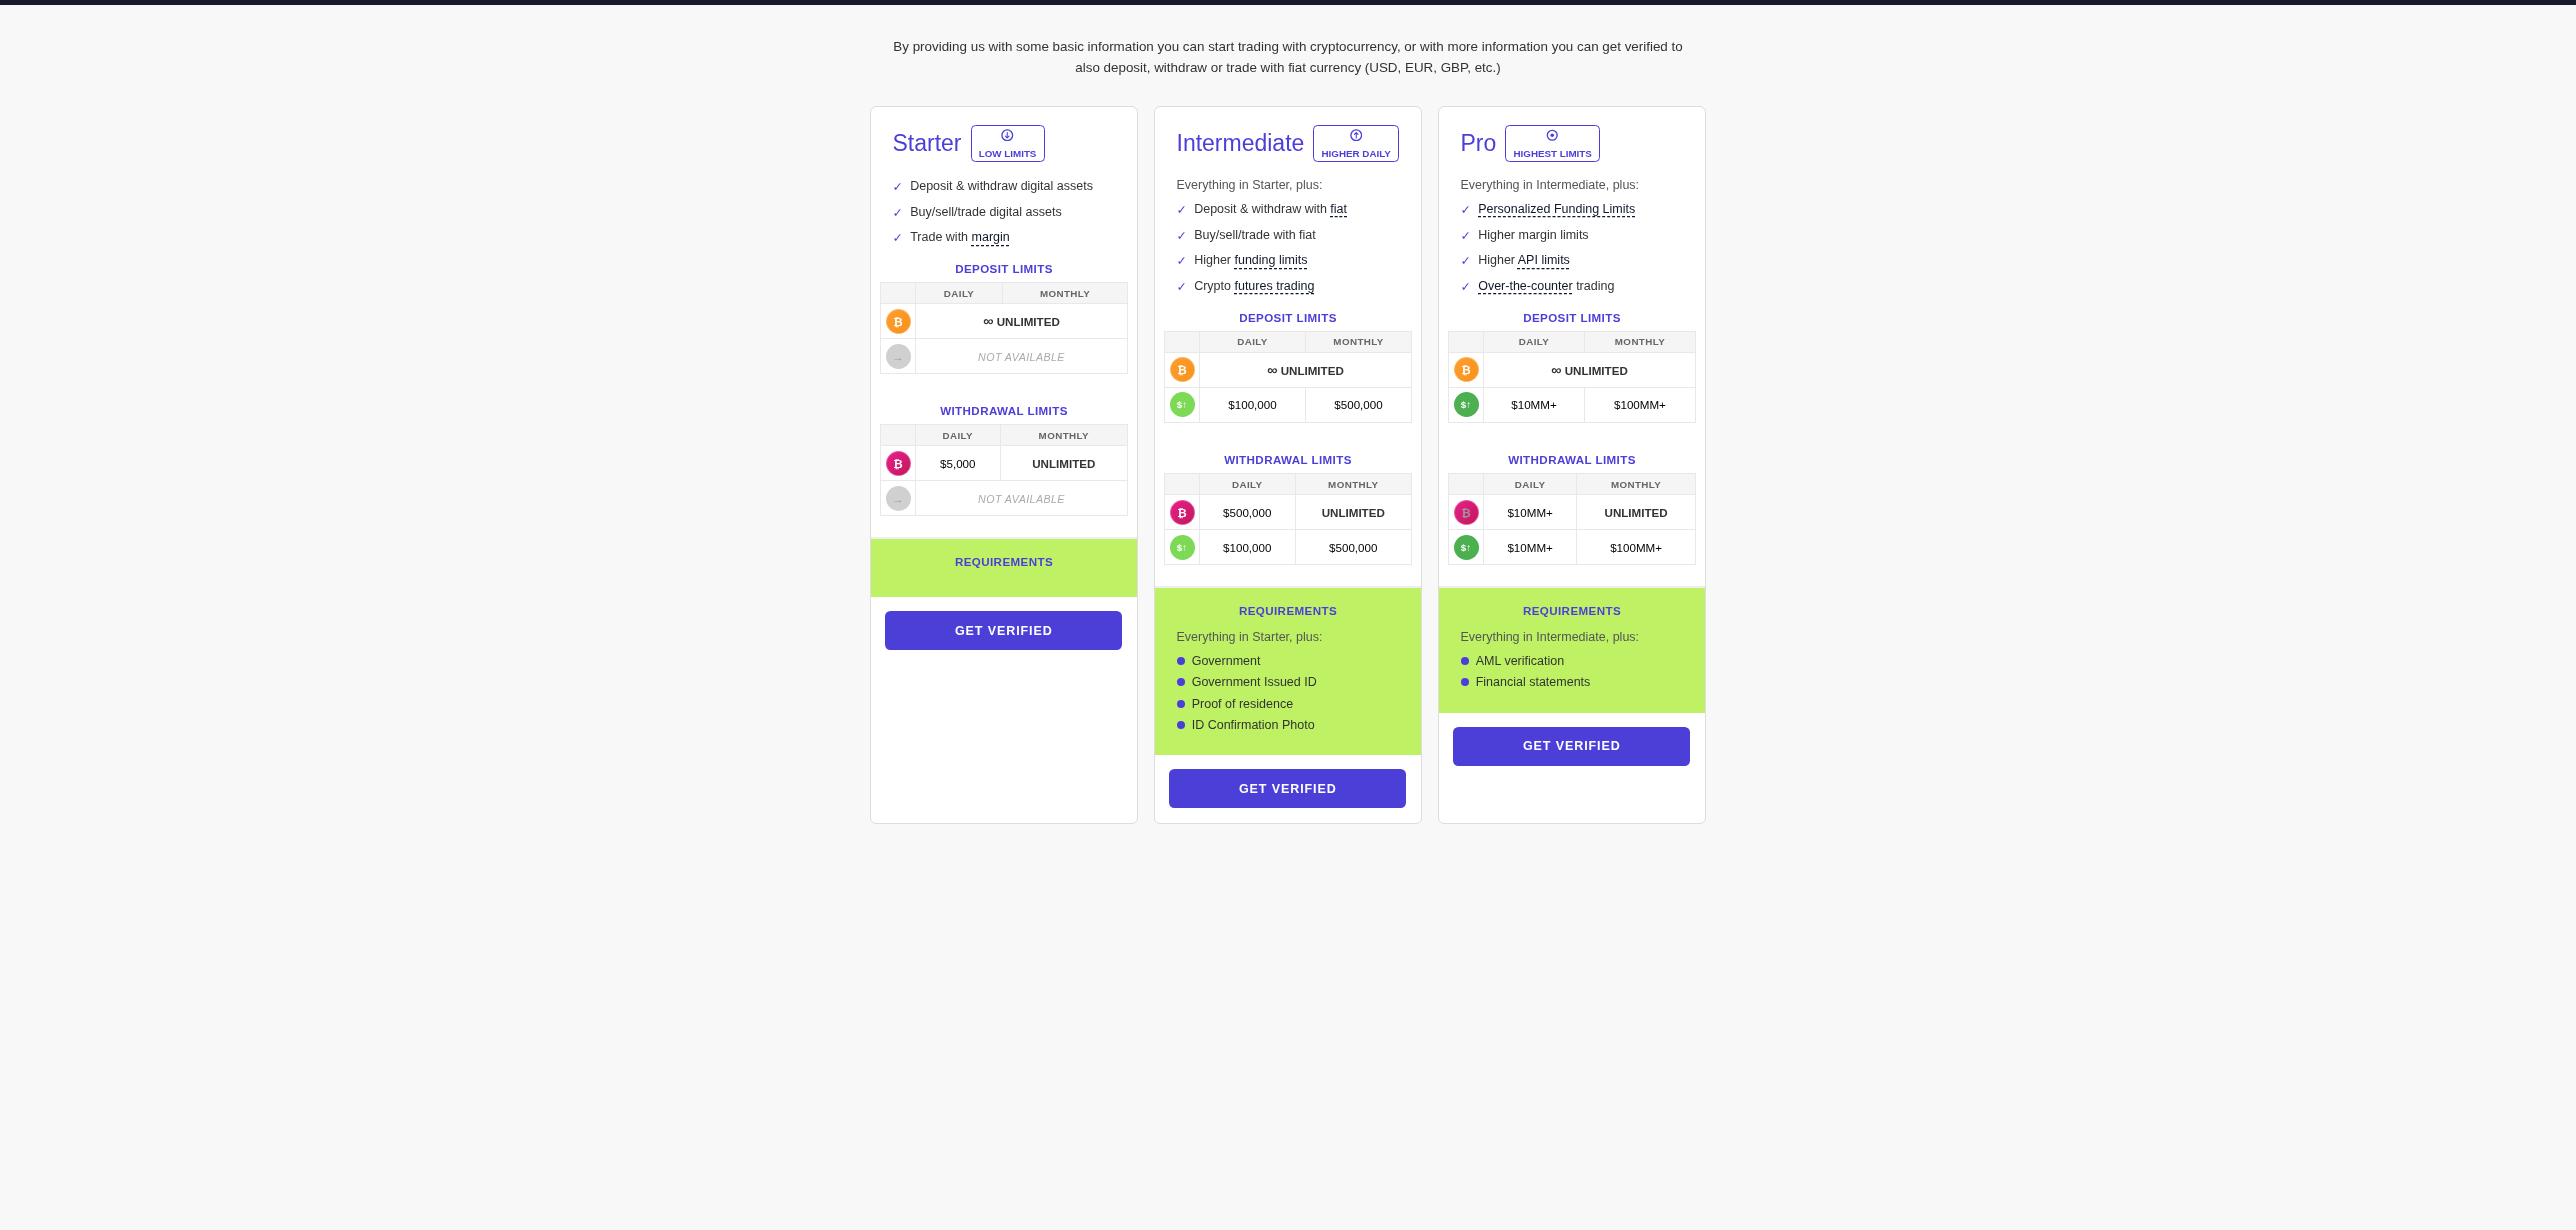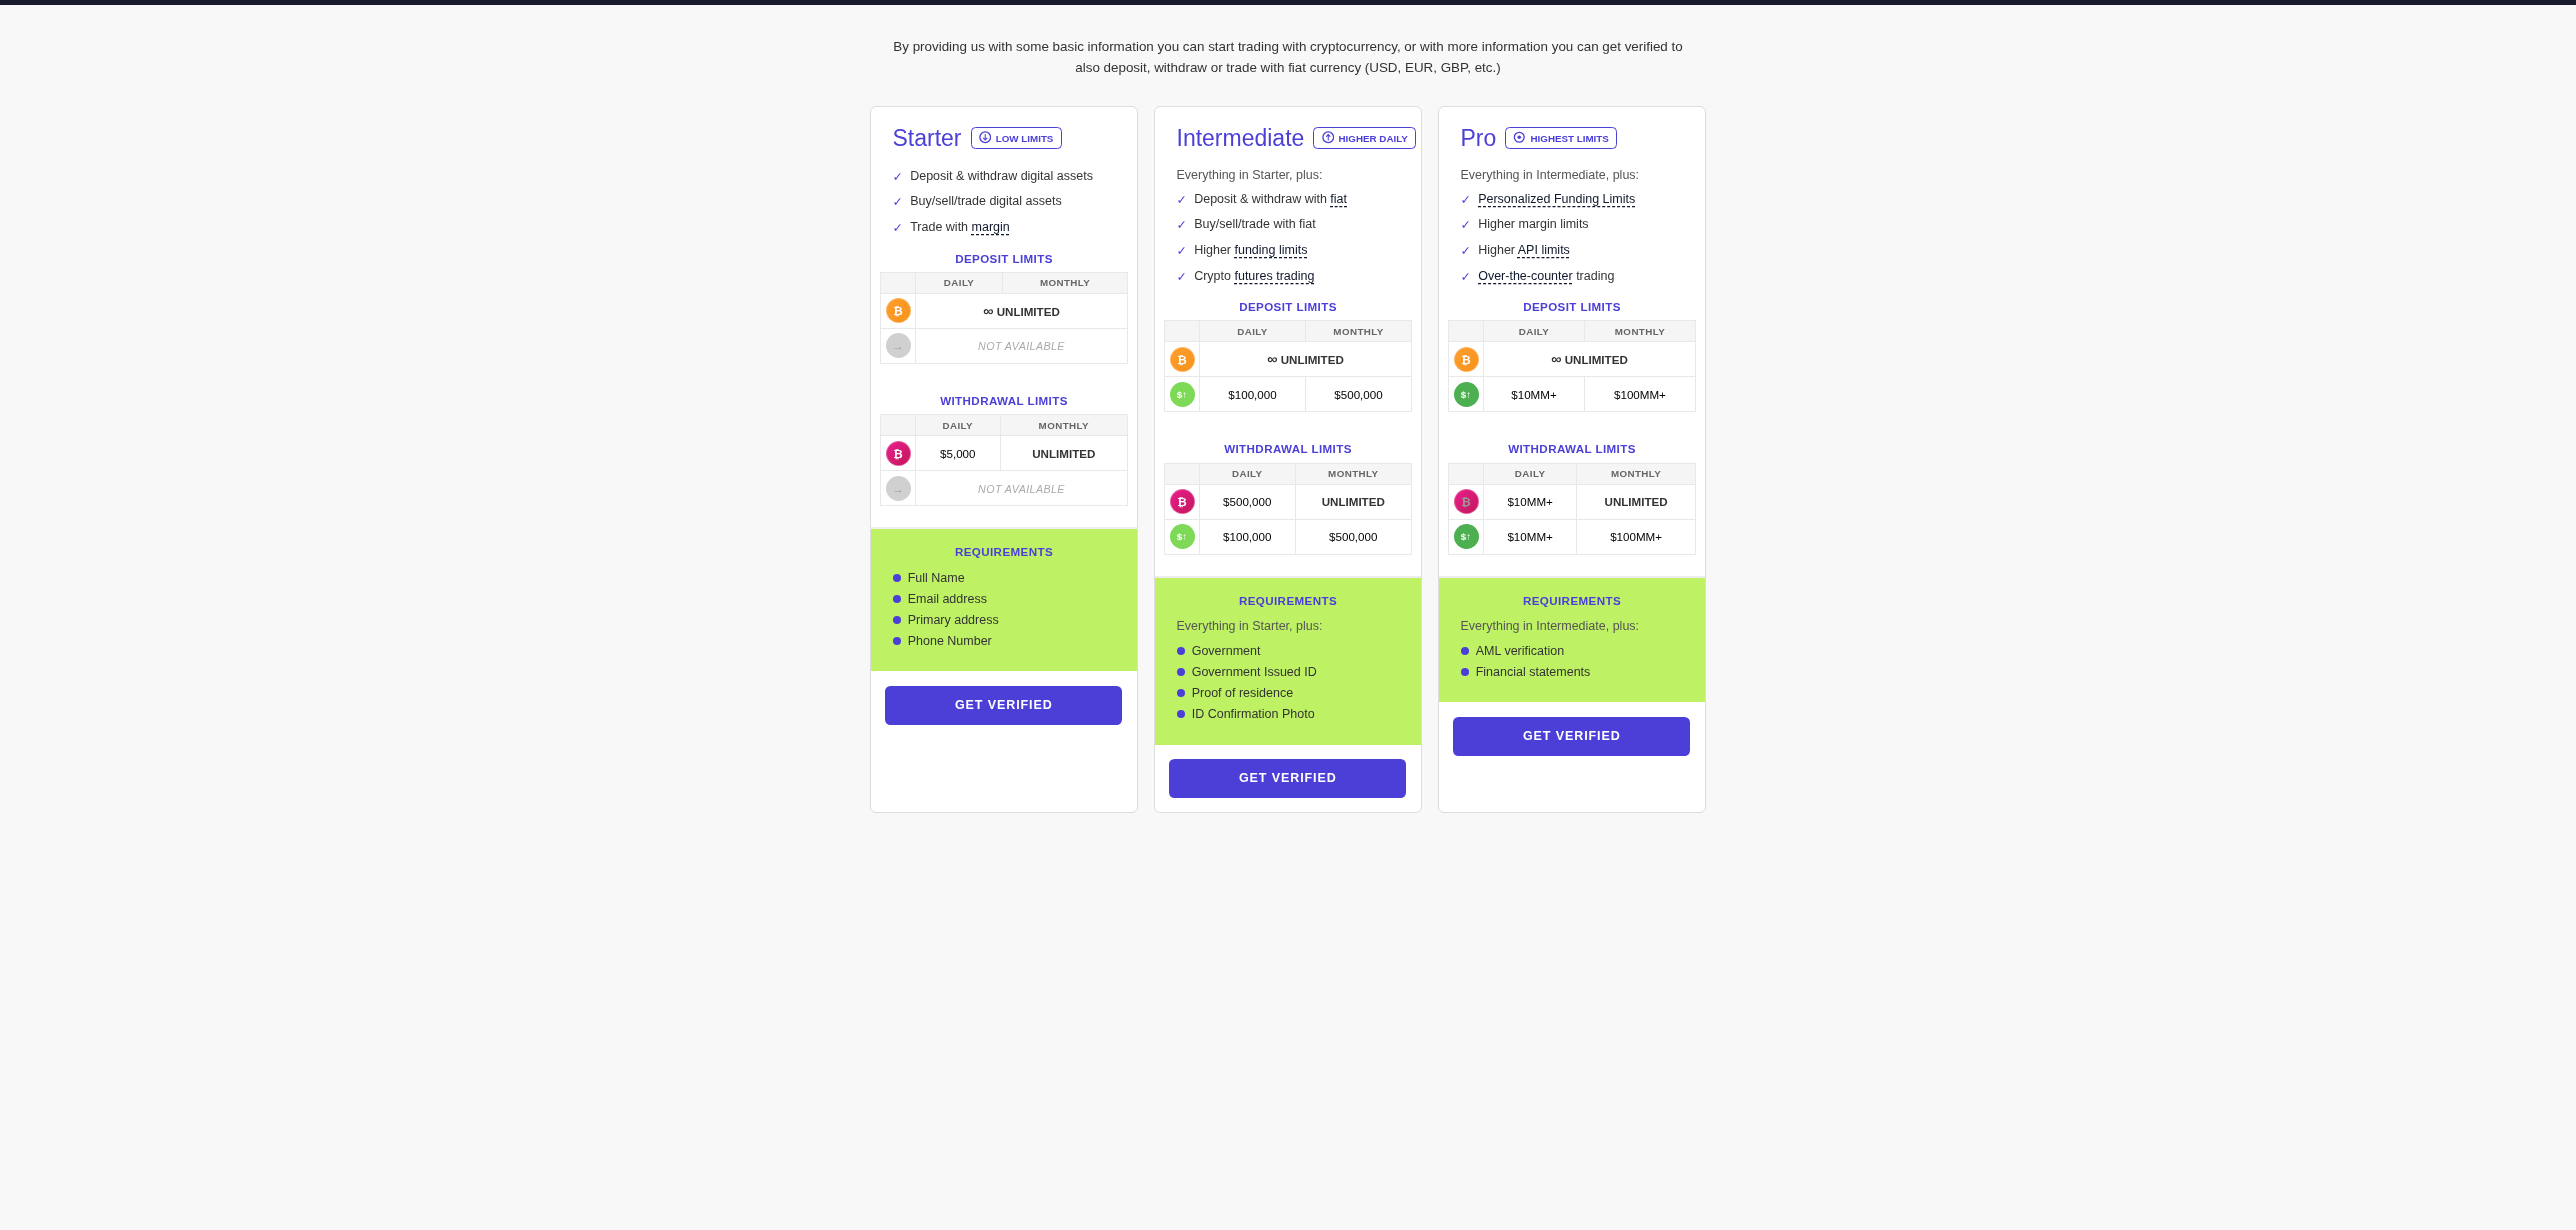--- a/index.html
+++ b/index.html
@@ -59,20 +59,21 @@
       display: flex;
       align-items: center;
       gap: 4.5px;
       border: 1.3px solid #4B3FD8;
       border-radius: 4.5px;
       padding: 2.7px 7.2px;
       font-size: 9.8px;
       font-weight: 700;
       color: #4B3FD8;
       white-space: nowrap;
+      flex-direction: column;
     }
     .badge-icon {
       font-size: 11.6px;
     }
     .feature-list {
       list-style: none;
       margin-bottom: 14.3px;
     }
     .feature-list li {
       display: flex;
@@ -303,38 +304,20 @@
                 <div class="coin-icon" style="width: 25px; height: 25px; border-radius: 50%; background: rgb(208, 208, 208); display: flex; align-items: center; justify-content: center; font-size: 11.6px; color: rgb(153, 153, 153);">→</div>
               </td>
               <td colspan="2"><span class="not-available">NOT AVAILABLE</span></td>
             </tr>
           </tbody>
         </table>
       </div>
       <hr class="divider">
       <div class="requirements-section">
         <div class="req-title">REQUIREMENTS</div>
-        <ul class="req-list">
-          <li>
-            <span class="req-dot"></span>
-            <span>Full Name</span>
-          </li>
-          <li>
-            <span class="req-dot"></span>
-            <span>Email address</span>
-          </li>
-          <li>
-            <span class="req-dot"></span>
-            <span>Primary address</span>
-          </li>
-          <li>
-            <span class="req-dot"></span>
-            <span>Phone Number</span>
-          </li>
-        </ul>
       </div>
       <button class="get-verified-btn">GET VERIFIED</button>
     </div>
     <div class="card">
       <div class="card-top">
         <div class="card-title-row">
           <h2 class="card-title">Intermediate</h2>
           <div class="limit-badge">
             <span class="badge-icon"><svg width="12.5" height="12.5" viewBox="0 0 14 14" fill="none">
                 <circle cx="7" cy="7" r="6" stroke="#4B3FD8" stroke-width="1.5"></circle>

